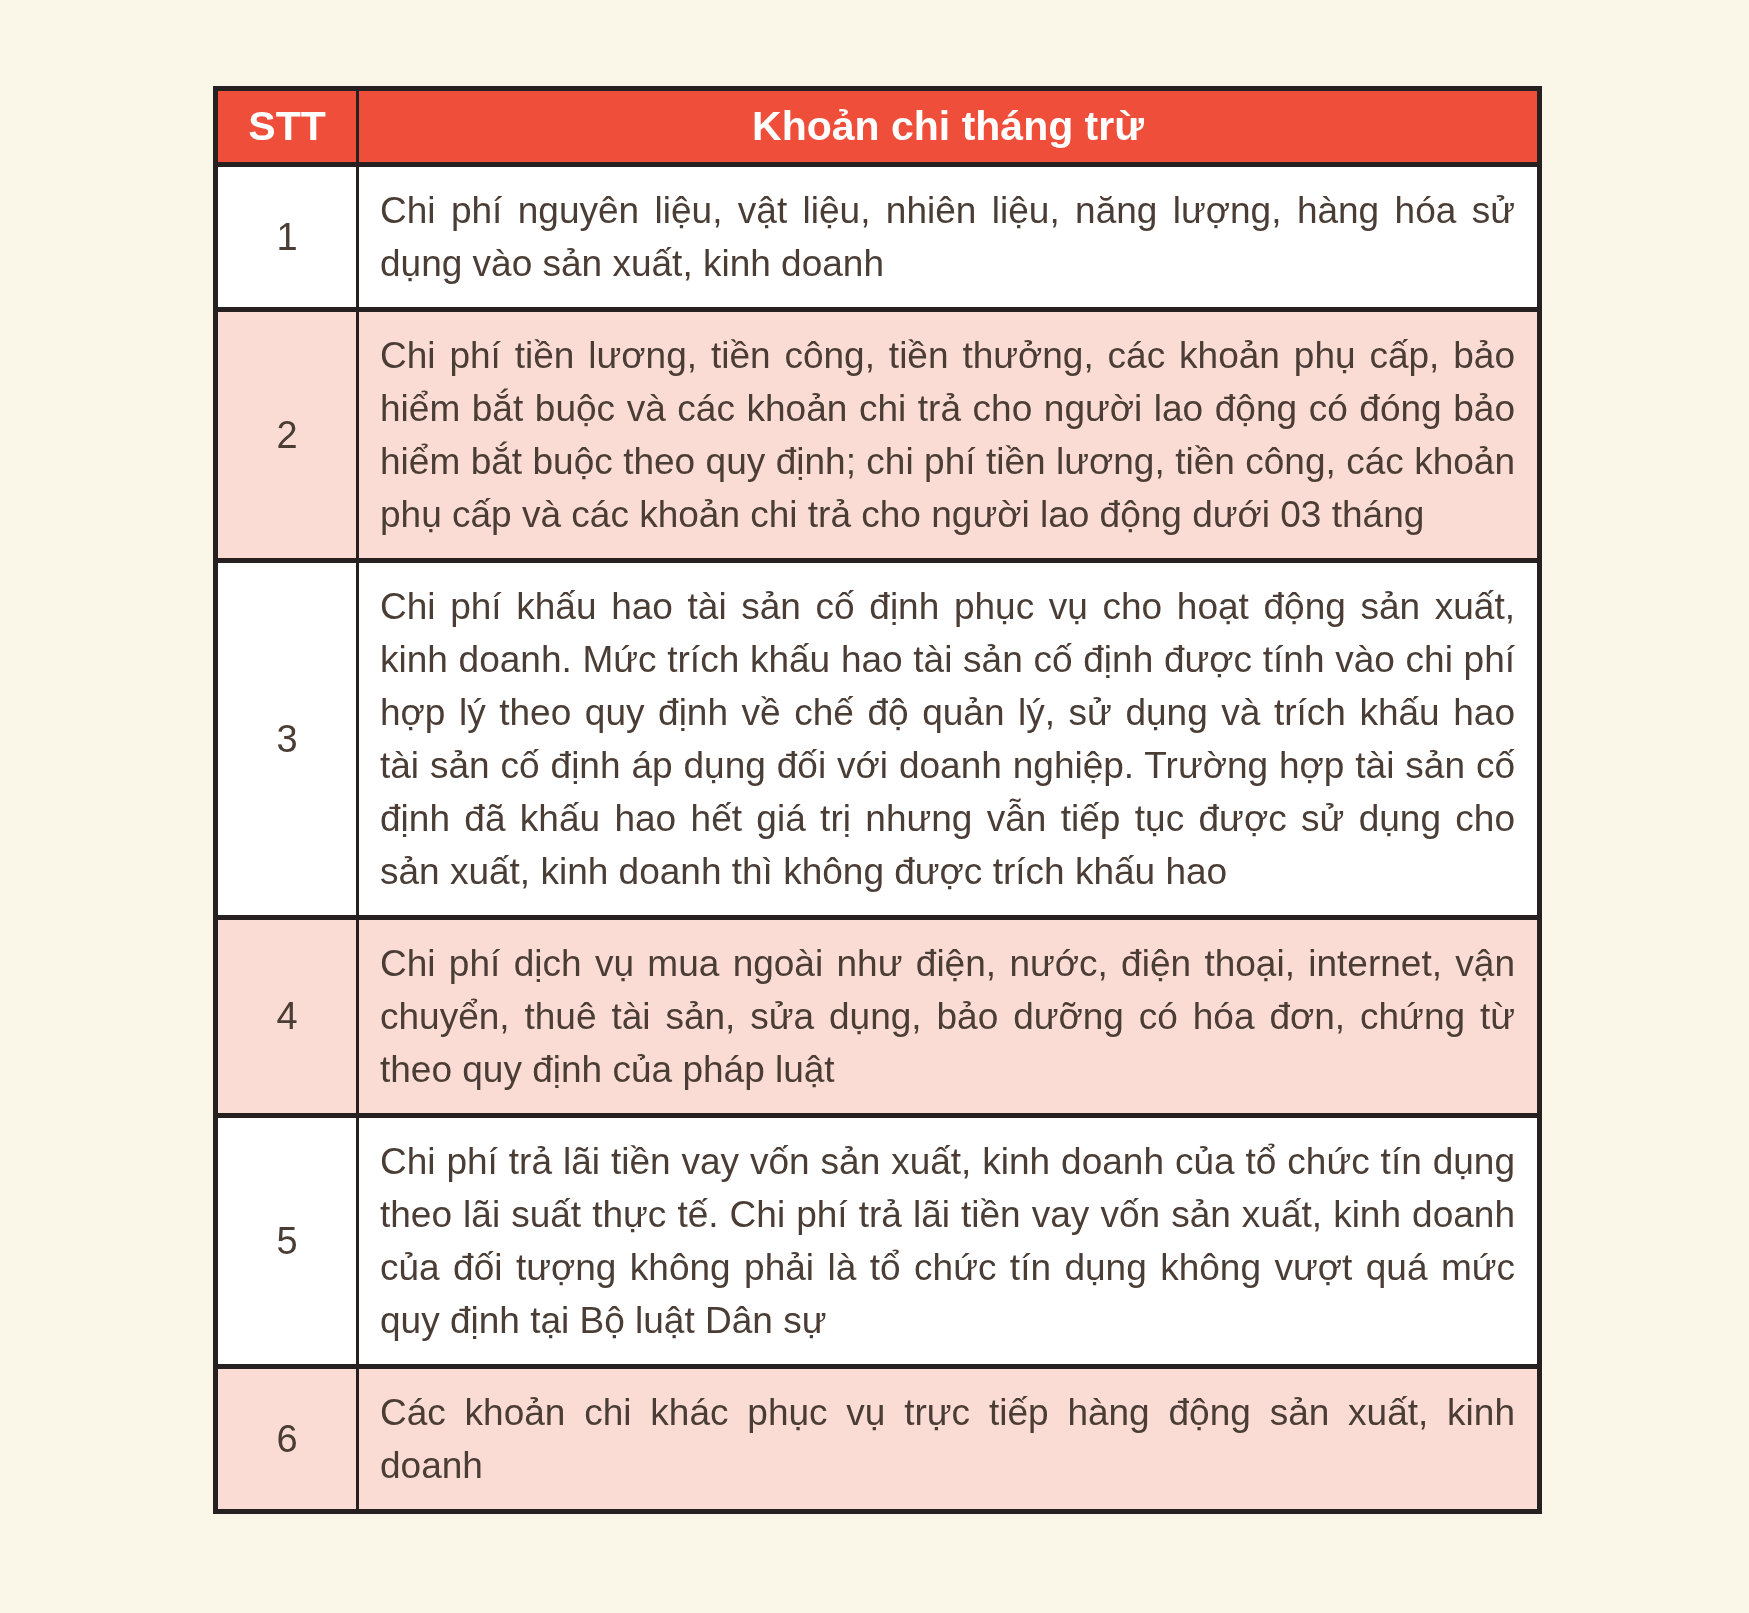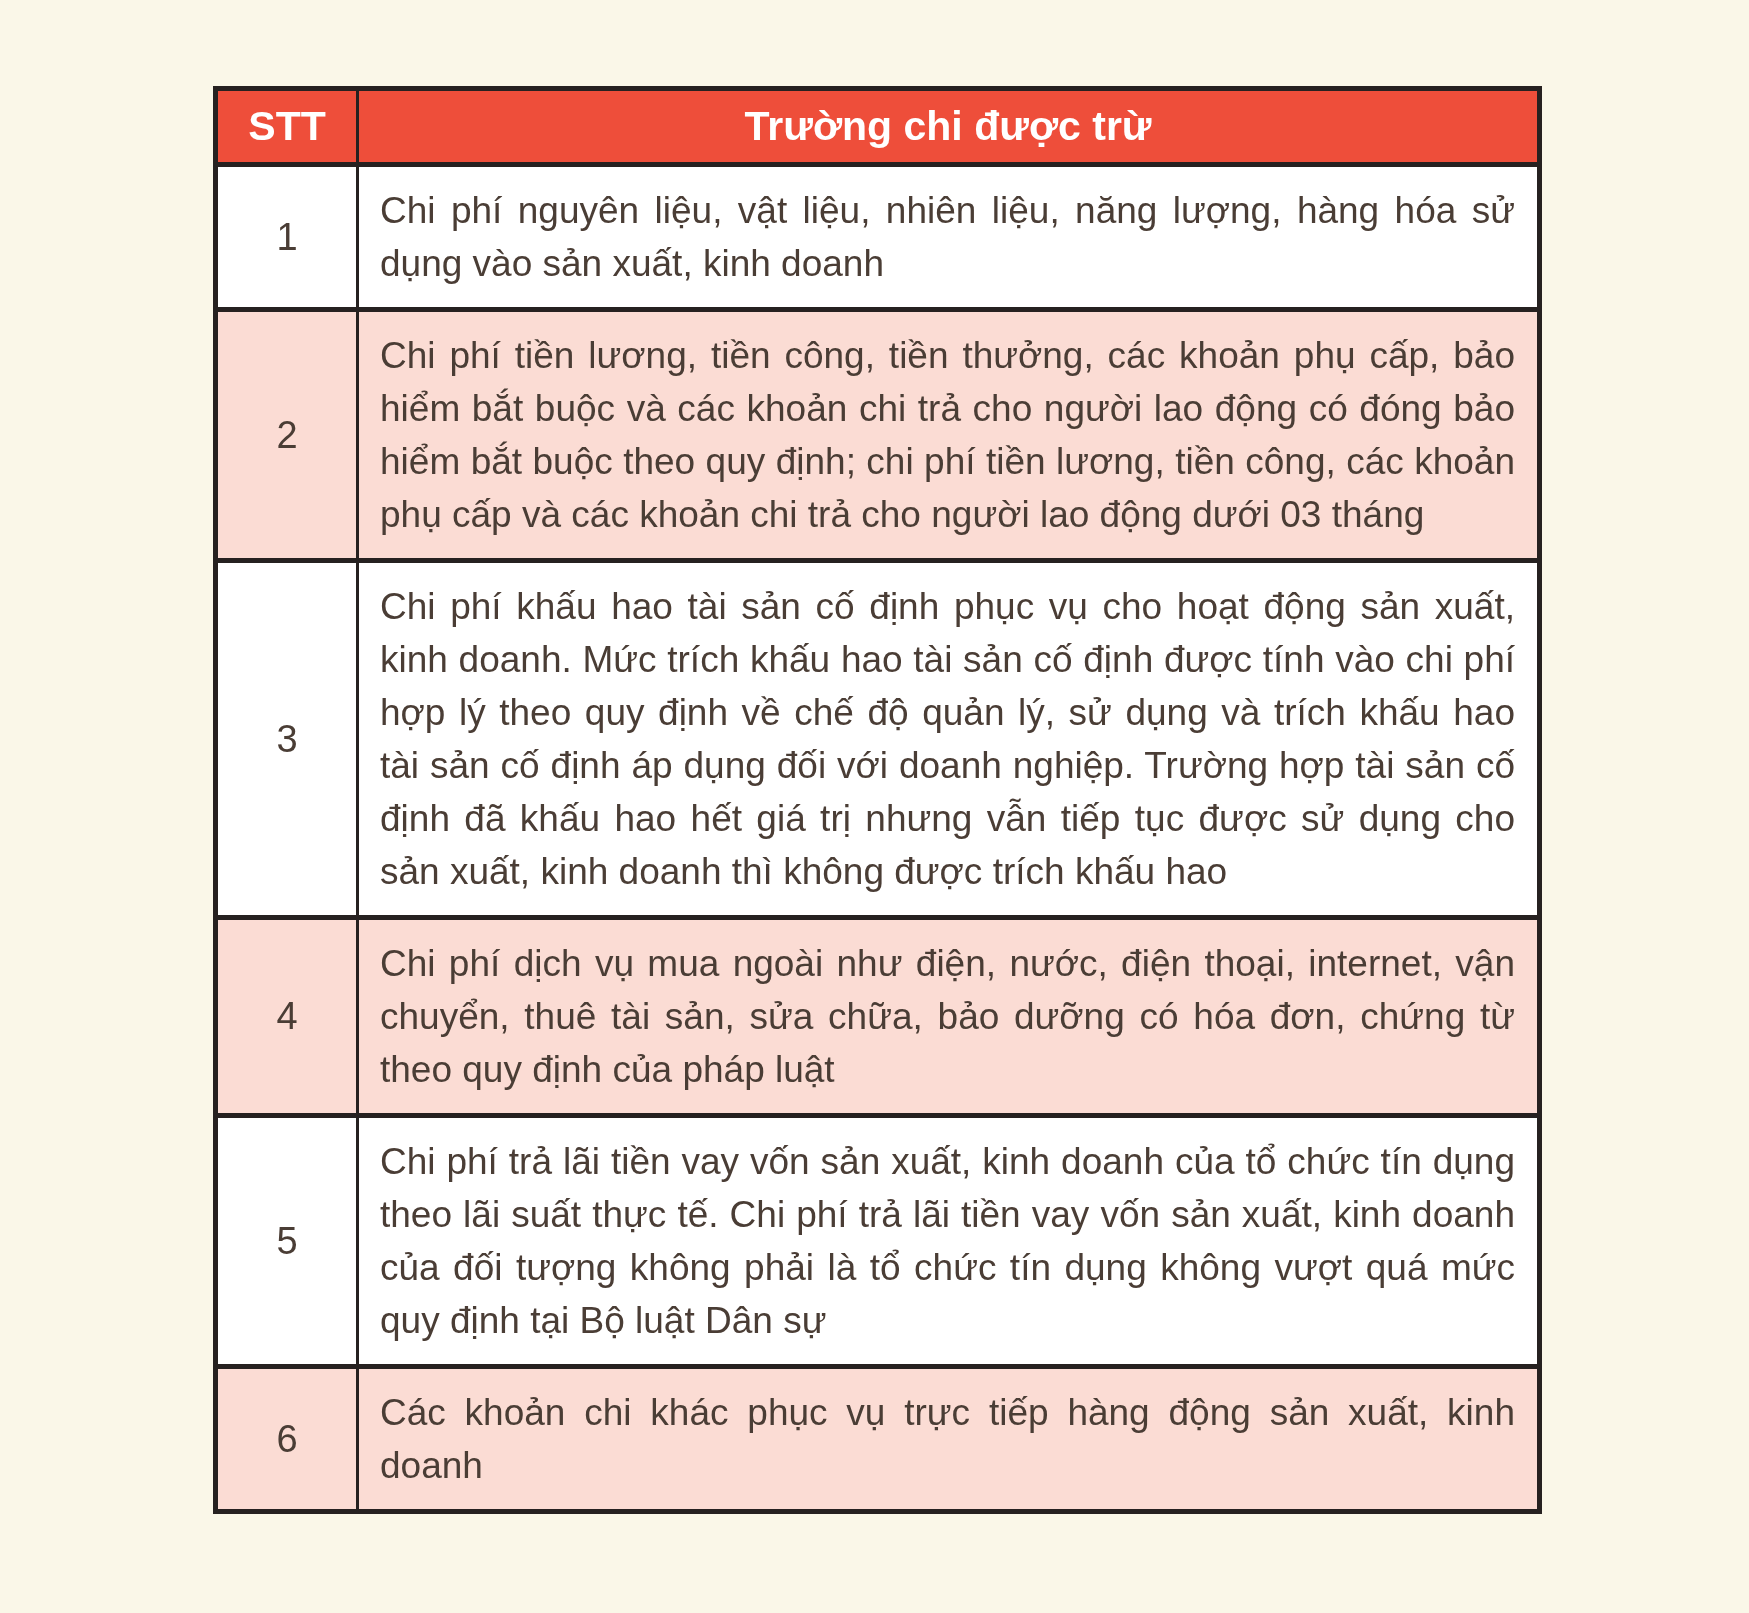--- a/index.html
+++ b/index.html
@@ -74,42 +74,42 @@
 
 <div class="page">
   <table class="expense-table">
     <colgroup>
       <col class="col-stt">
       <col class="col-expense">
     </colgroup>
     <thead>
       <tr>
         <th>STT</th>
-        <th>Trường chi được trừ</th>
+        <th>Khoản chi tháng trừ</th>
       </tr>
     </thead>
     <tbody id="rows-body">
   <tr class="expense-row">
     <td class="cell-stt">1</td>
     <td class="cell-expense">Chi phí nguyên liệu, vật liệu, nhiên liệu, năng lượng, hàng hóa sử dụng vào sản xuất, kinh doanh</td>
   </tr>
 
   <tr class="expense-row">
     <td class="cell-stt">2</td>
     <td class="cell-expense">Chi phí tiền lương, tiền công, tiền thưởng, các khoản phụ cấp, bảo hiểm bắt buộc và các khoản chi trả cho người lao động có đóng bảo hiểm bắt buộc theo quy định; chi phí tiền lương, tiền công, các khoản phụ cấp và các khoản chi trả cho người lao động dưới 03 tháng</td>
   </tr>
 
   <tr class="expense-row">
     <td class="cell-stt">3</td>
     <td class="cell-expense">Chi phí khấu hao tài sản cố định phục vụ cho hoạt động sản xuất, kinh doanh. Mức trích khấu hao tài sản cố định được tính vào chi phí hợp lý theo quy định về chế độ quản lý, sử dụng và trích khấu hao tài sản cố định áp dụng đối với doanh nghiệp. Trường hợp tài sản cố định đã khấu hao hết giá trị nhưng vẫn tiếp tục được sử dụng cho sản xuất, kinh doanh thì không được trích khấu hao</td>
   </tr>
 
   <tr class="expense-row">
     <td class="cell-stt">4</td>
-    <td class="cell-expense">Chi phí dịch vụ mua ngoài như điện, nước, điện thoại, internet, vận chuyển, thuê tài sản, sửa chữa, bảo dưỡng có hóa đơn, chứng từ theo quy định của pháp luật</td>
+    <td class="cell-expense">Chi phí dịch vụ mua ngoài như điện, nước, điện thoại, internet, vận chuyển, thuê tài sản, sửa dụng, bảo dưỡng có hóa đơn, chứng từ theo quy định của pháp luật</td>
   </tr>
 
   <tr class="expense-row">
     <td class="cell-stt">5</td>
     <td class="cell-expense">Chi phí trả lãi tiền vay vốn sản xuất, kinh doanh của tổ chức tín dụng theo lãi suất thực tế. Chi phí trả lãi tiền vay vốn sản xuất, kinh doanh của đối tượng không phải là tổ chức tín dụng không vượt quá mức quy định tại Bộ luật Dân sự</td>
   </tr>
 
   <tr class="expense-row">
     <td class="cell-stt">6</td>
     <td class="cell-expense">Các khoản chi khác phục vụ trực tiếp hàng động sản xuất, kinh doanh</td>

